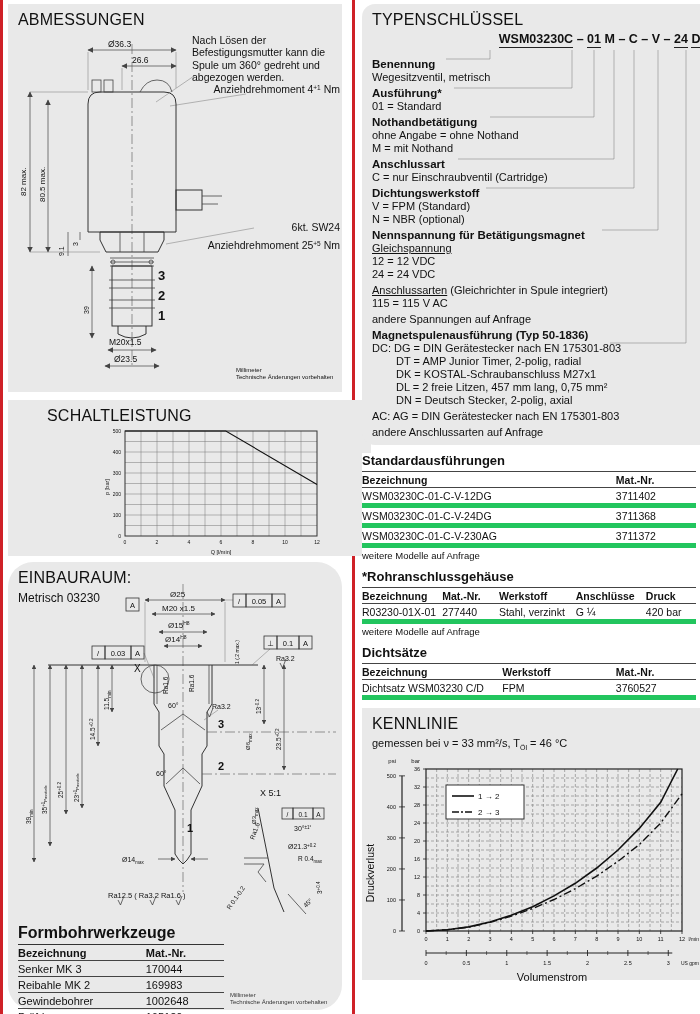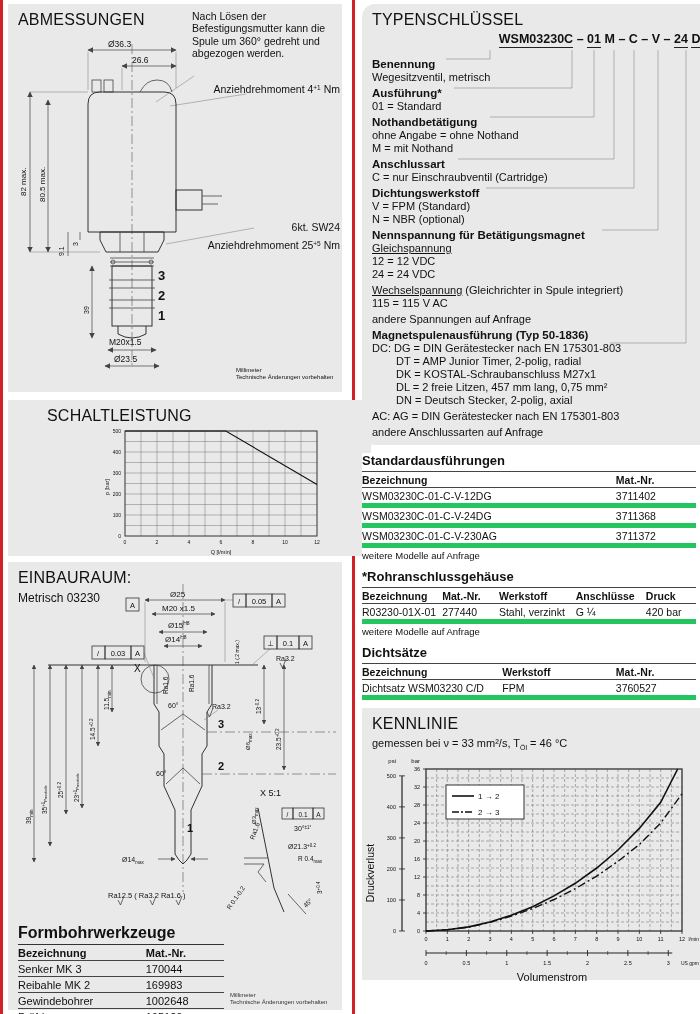--- a/index.html
+++ b/index.html
@@ -3,21 +3,21 @@
 <meta charset="utf-8">
 <style>
   html,body{margin:0;padding:0;}
   body{width:700px;height:1014px;position:relative;background:#fff;
        font-family:"Liberation Sans",sans-serif;color:#111;overflow:hidden;}
   .redbar{position:absolute;top:0;width:3px;height:1014px;background:#cf2127;}
   #redbar-left{left:0;} #redbar-mid{left:352px;}
   .panel{position:absolute;background:#e9e9e9;}
   #p-abm{left:8px;top:4px;width:334px;height:388px;}
   #p-sch{left:8px;top:400px;width:334px;height:156px;padding-left:29px;}
-  #p-ein{left:8px;top:562px;width:334px;height:448px;}
+  #p-ein{left:8px;top:562px;width:334px;height:448px;border-radius:25px;}
   #right-col{position:absolute;left:362px;top:4px;width:338px;}
   #p-typ{position:relative;background:#e9e9e9;width:373px;padding-bottom:6px;border-radius:13px;}
   #sec-tables{background:#fff;width:334px;margin-top:6px;}
   #p-ken{position:relative;background:#e9e9e9;width:338px;height:272px;margin-top:8px;}
   .ptitle{font-size:16px;font-weight:normal;margin:0;padding:7px 0 0 10px;letter-spacing:.2px;}
   .subtitle{font-size:12px;margin:4px 0 0 10px;}
   .abs{position:absolute;}
   svg{display:block;}
   svg text{font-family:"Liberation Sans",sans-serif;fill:#111;}
   .draw{stroke:#333;stroke-width:1;fill:none;}
@@ -50,21 +50,21 @@
   #tools tr.hd td{border-top:1.5px solid #333;}
 </style>
 </head>
 <body>
 
 <div class="redbar" id="redbar-left"></div>
 <div class="redbar" id="redbar-mid"></div>
 
 <div class="panel" id="p-abm">
   <div class="ptitle">ABMESSUNGEN</div>
-  <div class="abs note" style="left:184px;top:6px;width:152px;">Nach Lösen der Befestigungsmutter kann die Spule um 360° gedreht und abgezogen werden.</div>
+  <div class="abs note" style="left:184px;top:30px;width:152px;">Nach Lösen der Befestigungsmutter kann die Spule um 360° gedreht und abgezogen werden.</div>
   <svg class="abs" style="left:0;top:0;" width="334" height="388" viewBox="0 0 334 388">
     <defs>
       <marker id="ar1" viewBox="0 0 10 10" refX="9" refY="5" markerWidth="7" markerHeight="7" orient="auto-start-reverse">
         <path d="M0,0L10,5L0,10z" fill="#444"></path>
       </marker>
     </defs>
     <g>
       <line class="dim" x1="80" y1="46" x2="168" y2="46" marker-start="url(#ar1)" marker-end="url(#ar1)"></line>
       <line class="thin" x1="80" y1="48" x2="80" y2="86"></line>
         <line class="thin" x1="168" y1="48" x2="168" y2="84"></line>
@@ -366,21 +366,21 @@
       <div class="tk-l">V  = FPM (Standard)</div>
       <div class="tk-l">N  = NBR (optional)</div>
     </div>
     <div class="tk-group">
       <div class="tk-h">Nennspannung für Betätigungsmagnet</div>
       <div class="tk-l tk-u">Gleichspannung</div>
       <div class="tk-l">12  = 12 VDC</div>
       <div class="tk-l">24  = 24 VDC</div>
     </div>
     <div class="tk-group">
-      <div class="tk-l"><span class="tk-u">Wechselspannung</span><span> (Gleichrichter in Spule integriert)</span></div>
+      <div class="tk-l"><span class="tk-u">Anschlussarten</span><span> (Gleichrichter in Spule integriert)</span></div>
       <div class="tk-l">115 = 115 V AC</div>
     </div>
     <div class="tk-group">
       <div class="tk-l">andere Spannungen auf Anfrage</div>
     </div>
     <div class="tk-group">
       <div class="tk-h">Magnetspulenausführung (Typ 50-1836)</div>
       <div class="tk-l">DC: DG  = DIN Gerätestecker nach EN 175301-803</div>
       <div class="tk-l tk-ind">DT  = AMP Junior Timer, 2-polig, radial</div>
       <div class="tk-l tk-ind">DK  = KOSTAL-Schraubanschluss M27x1</div>

